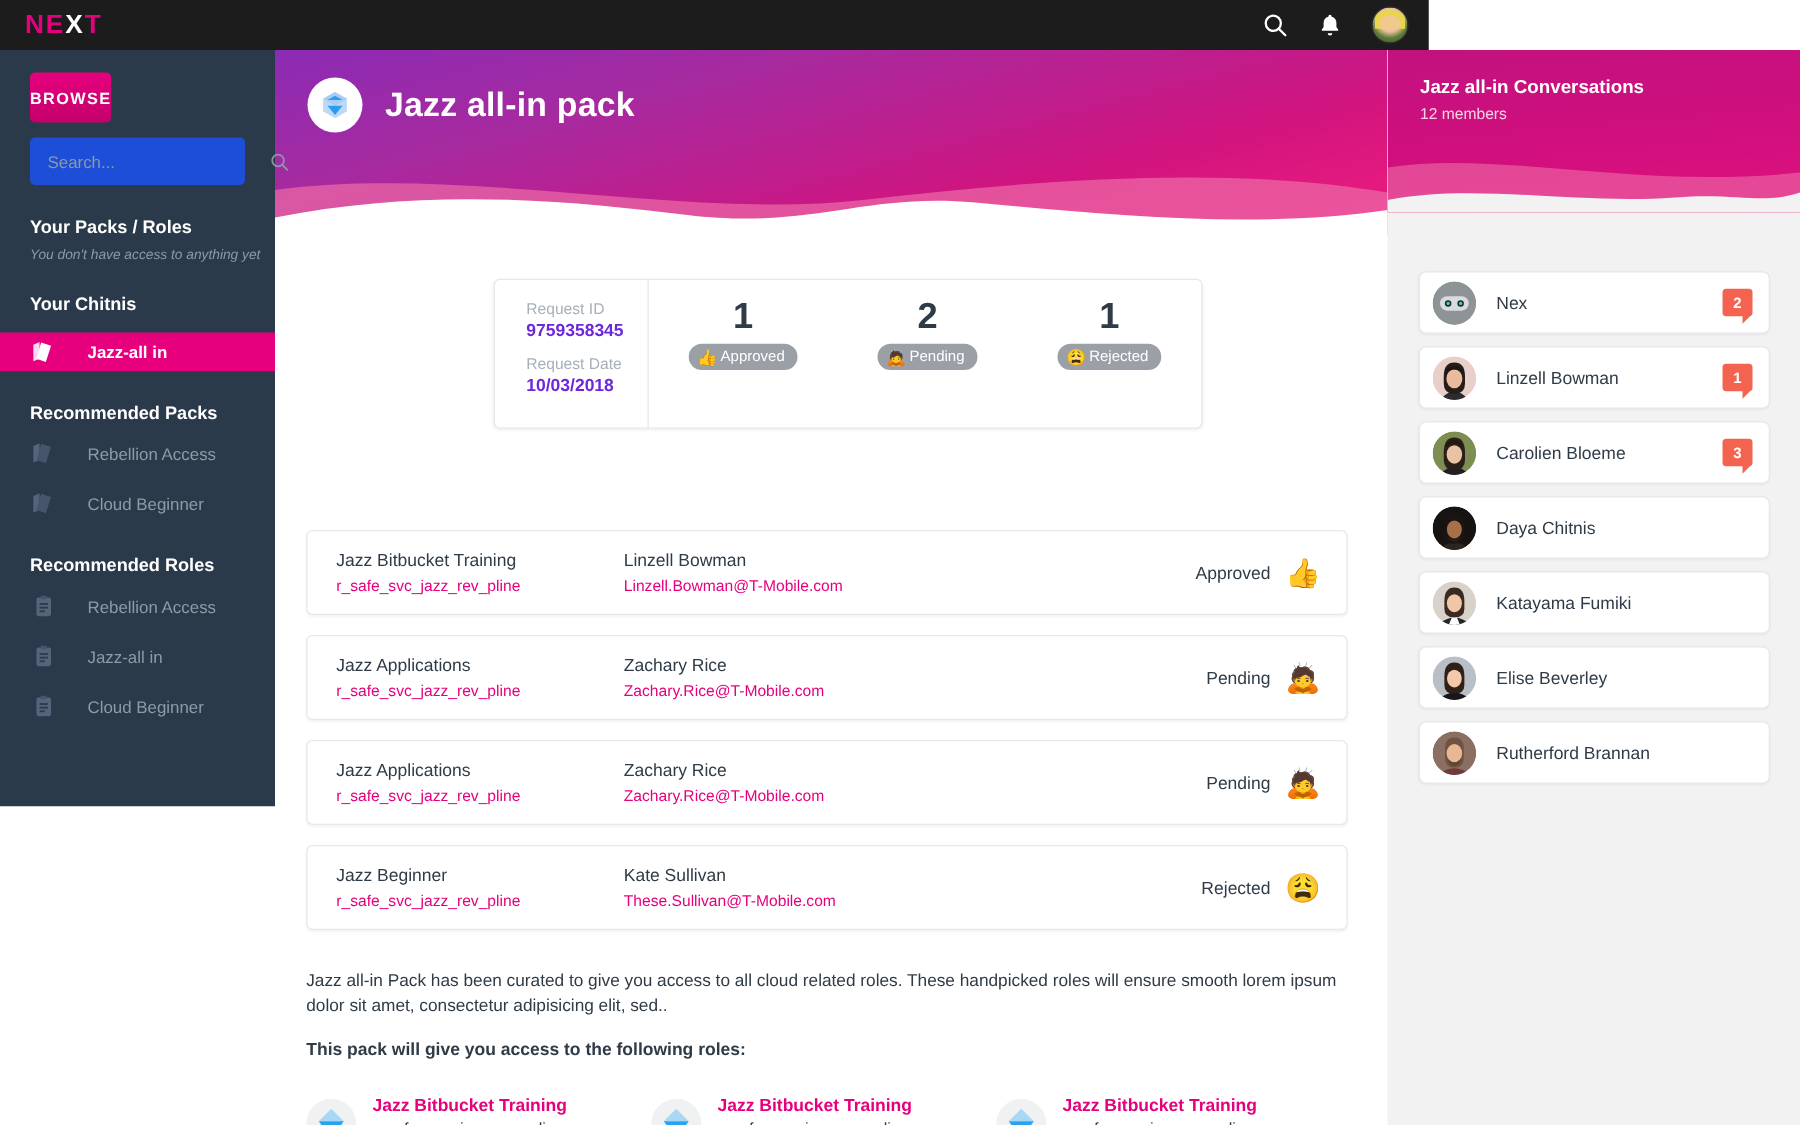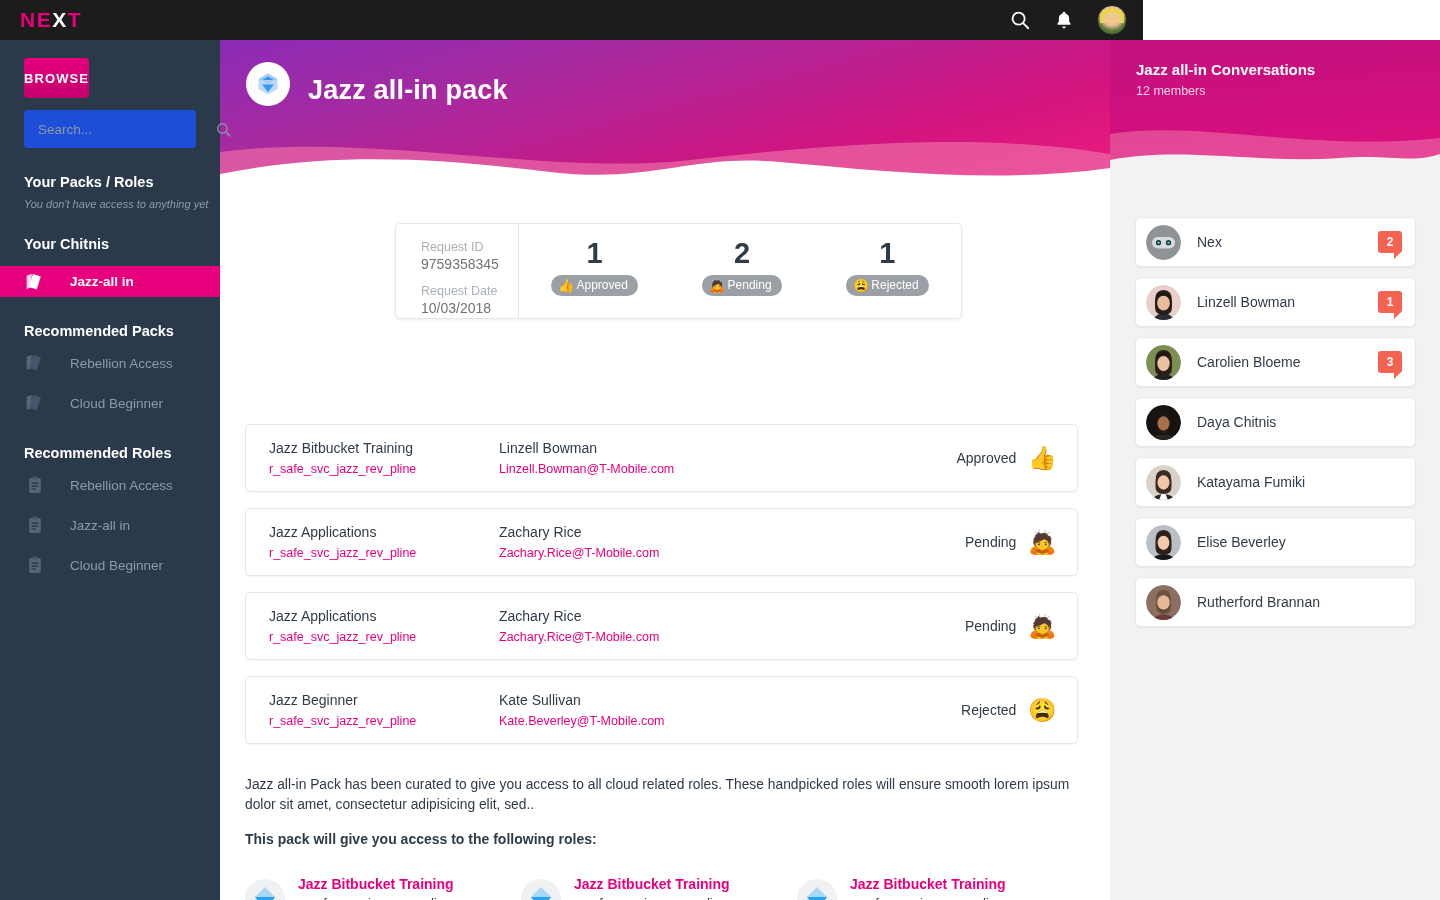--- a/index.html
+++ b/index.html
@@ -46,21 +46,21 @@
   .avatar-top::before{
     content:""; position:absolute; left:50%; top:8%;
     transform:translateX(-50%);
     width:24px; height:15px; border-radius:50% 50% 0 0;
     background:#e8d44f;
   }
 
   
   .sidebar {
     position: absolute; top: 40px; left: 0;
-    width: 220px; height: 860px;
+    width: 220px; height: 605px;
     background: #2b3a4a;
     z-index: 30;
   }
   .browse-btn {
     margin: 18px 24px 0 24px;
     height: 40px; border-radius: 4px;
     background: linear-gradient(180deg, #e6007e 0%, #c4006c 100%);
     color: #fff; font-size: 13px; font-weight: bold;
     letter-spacing: 1.1px;
     display: flex; align-items: center; justify-content: center;
@@ -108,43 +108,43 @@
     overflow: hidden;
   }
   .hero {
     position: relative; width: 890px; height: 148px;
     background: linear-gradient(165deg, #8b2bb5 0%, #a72a9f 30%, #d1147f 70%, #ef1d7e 100%);
     overflow: hidden;
   }
   .hero-wave { position: absolute; bottom: -2px; left: 0; width: 890px; height: 60px; }
   .hero-head {
     position: absolute; top: 22px; left: 26px;
-    display: flex; align-items: flex-end; gap: 18px;
+    display: flex; align-items: center; gap: 18px;
     z-index: 3;
   }
   .pack-badge {
     width: 44px; height: 44px; border-radius: 50%;
     background: #fff; display: flex; align-items: center; justify-content: center;
   }
   .hero-title { color: #fff; font-size: 27px; font-weight: bold; letter-spacing: .2px; }
 
   
   .summary {
     position: absolute; top: 183px; left: 175px;
-    width: 567px; height: 96px;
+    width: 567px; height: 120px;
     background: #fff; border: 1px solid #e6e8ea; border-radius: 5px;
     box-shadow: 0 1px 3px rgba(0,0,0,.07);
     display: flex;
   }
   .summary-left {
     width: 123px; padding: 16px 0 0 25px;
     border-right: 1px solid #e6e8ea;
   }
   .sl-label { color: #a9b0b7; font-size: 12.5px; }
-  .sl-value { color: #737373; font-size: 14px; margin-top: 2px; }
+  .sl-value { color: #6d28d9; font-size: 14px; margin-top: 2px; font-weight: bold; }
   .sl-gap { height: 12px; }
   .summary-right { flex: 1; display: flex; align-items: flex-start; justify-content: space-around; padding-top: 14px; }
   .stat { display: flex; flex-direction: column; align-items: center; }
   .stat-num { font-size: 29px; font-weight: bold; color: #2f3b47; line-height: 1.1; }
   .stat-pill {
     margin-top: 5px; height: 21px; border-radius: 11px;
     background: #9aa0a6; color: #fff; font-size: 12px;
     display: flex; align-items: center; gap: 2px;
     padding: 0 10px 0 7px; white-space: nowrap;
   }
@@ -416,21 +416,21 @@
       </div>
     </div>
 
     <div class="row">
       <div class="col-role">
         <div class="cell-top">Jazz Beginner</div>
         <div class="cell-sub">r_safe_svc_jazz_rev_pline</div>
       </div>
       <div class="col-person">
         <div class="cell-top">Kate Sullivan</div>
-        <div class="cell-sub">Kate.Beverley@T-Mobile.com</div>
+        <div class="cell-sub">These.Sullivan@T-Mobile.com</div>
       </div>
       <div class="row-status">
         <span class="status-text">Rejected</span>
         <span class="status-em">😩</span>
       </div>
     </div>
   </div>
 
   <div class="desc">Jazz all-in Pack has been curated to give you access to all cloud related roles. These handpicked roles will ensure smooth lorem ipsum dolor sit amet, consectetur adipisicing elit, sed..</div>
   <div class="roles-lead">This pack will give you access to the following roles:</div>

